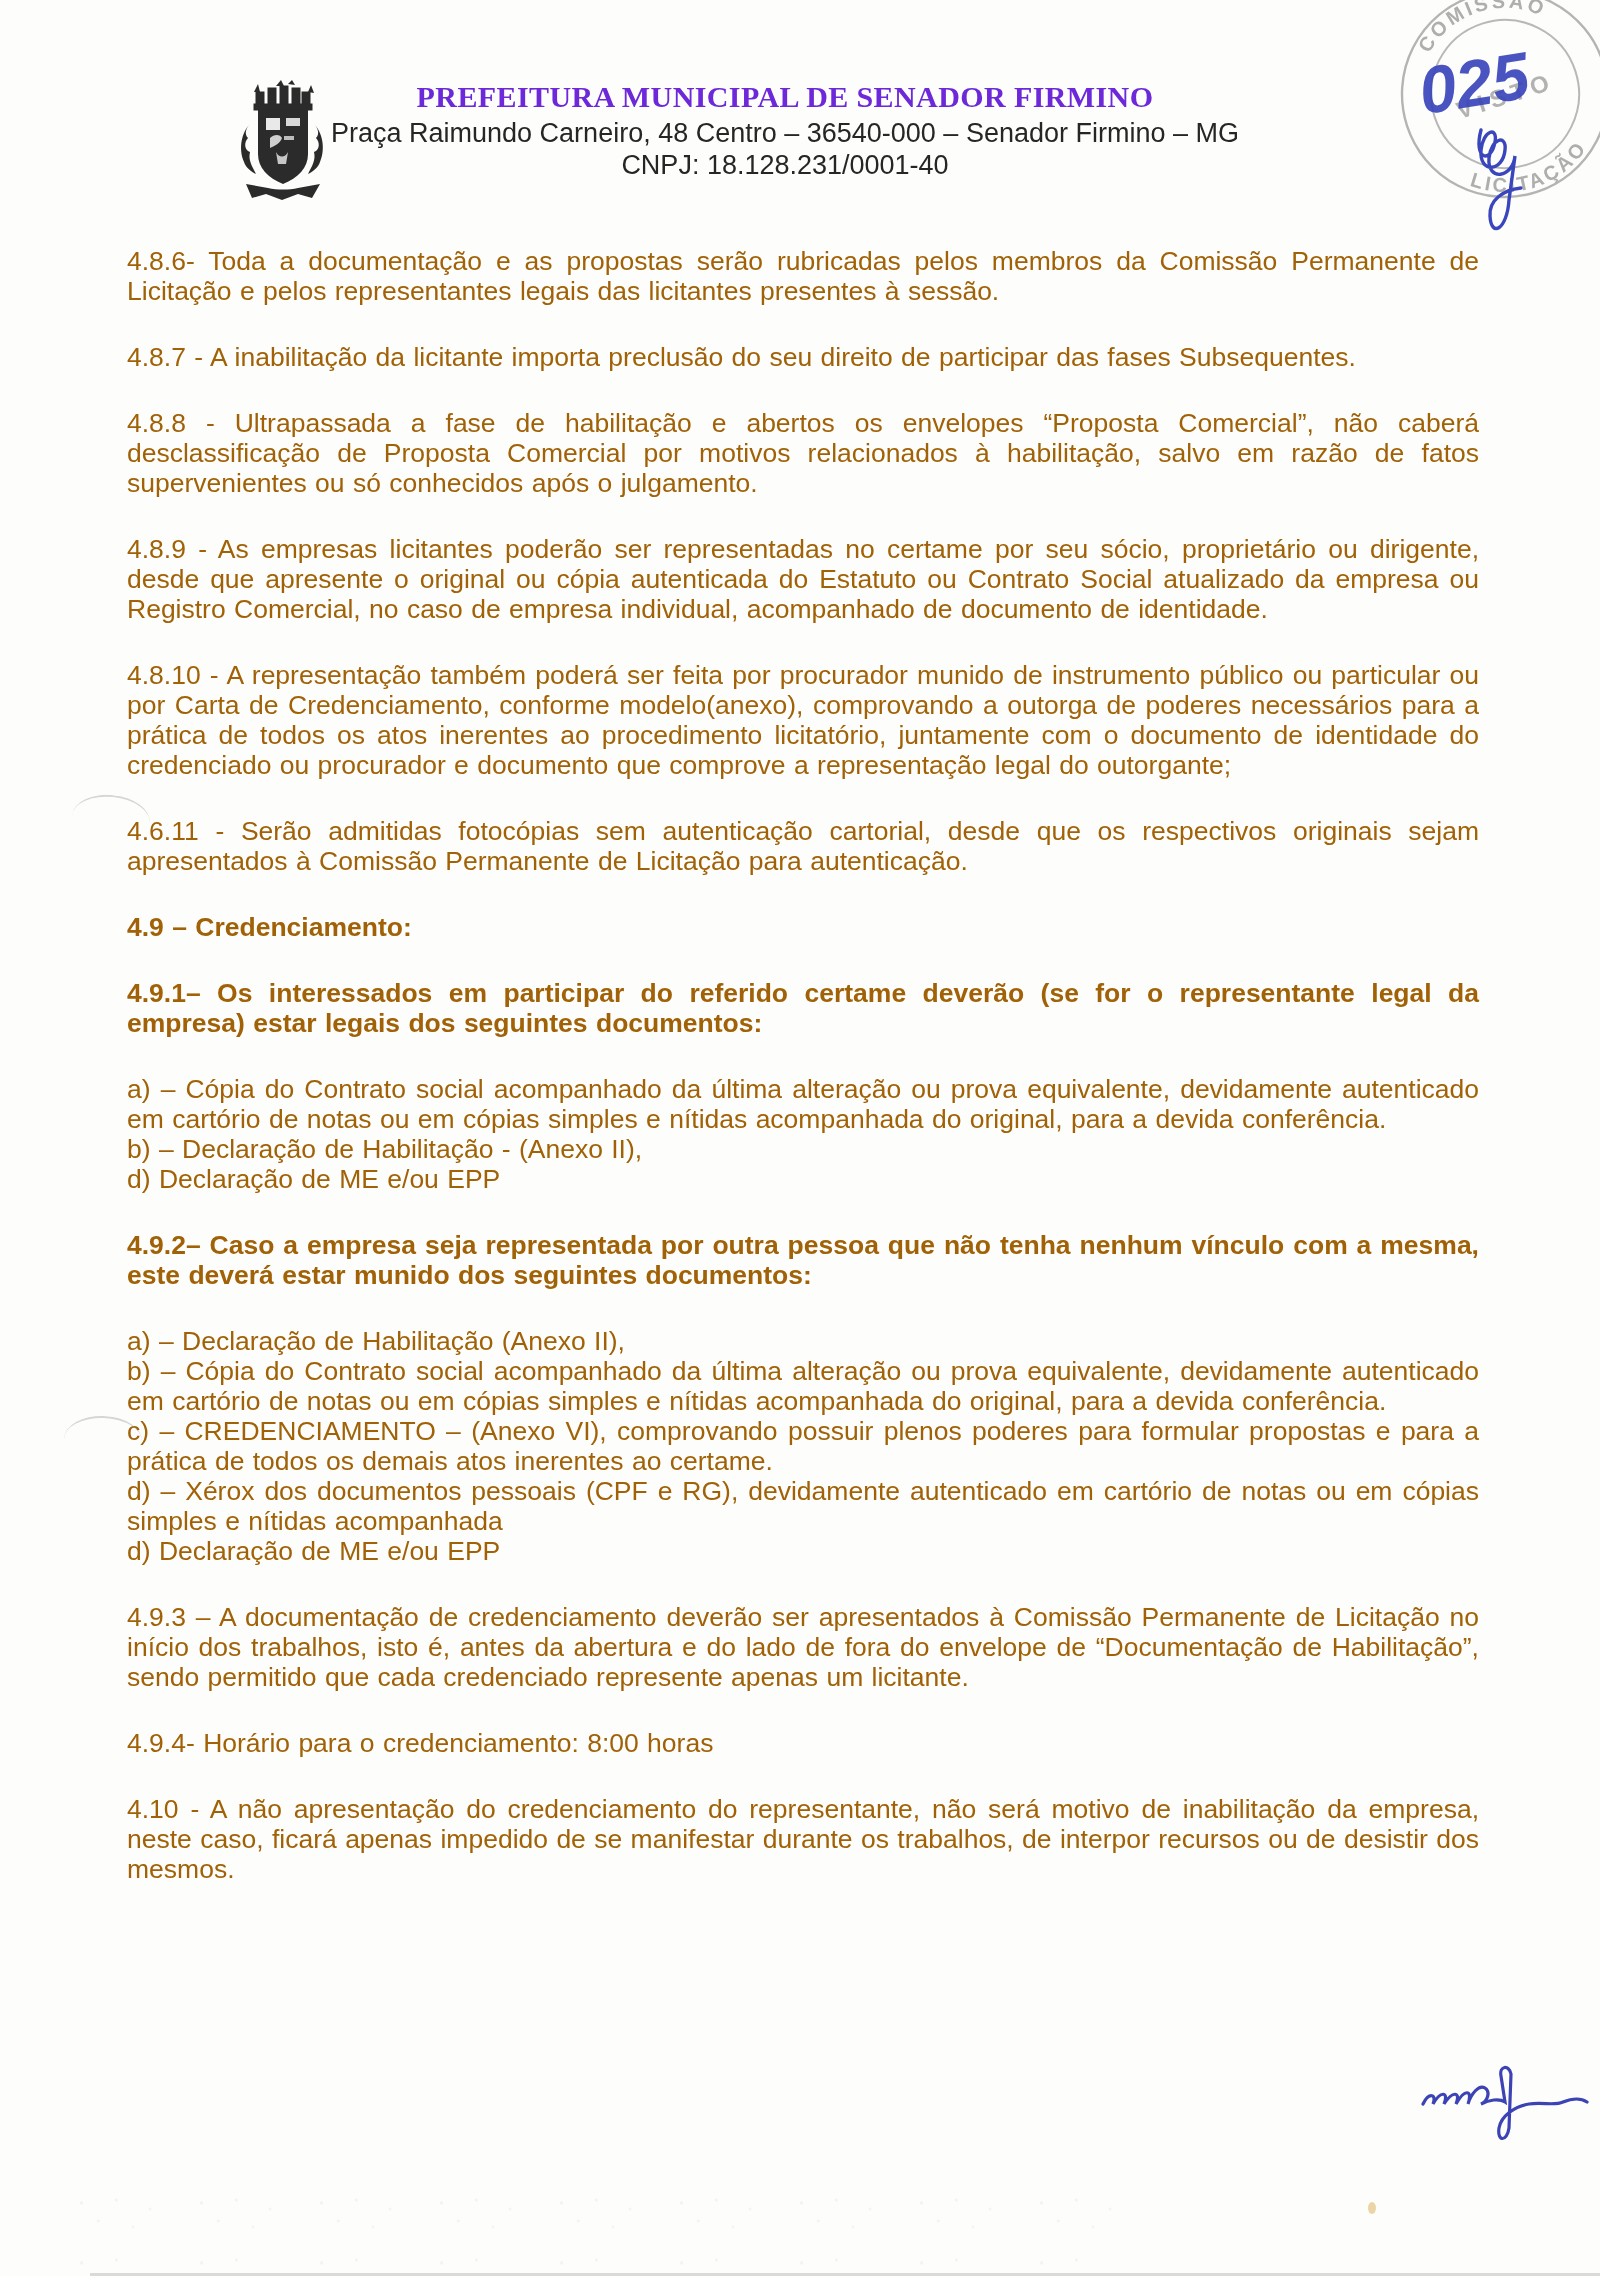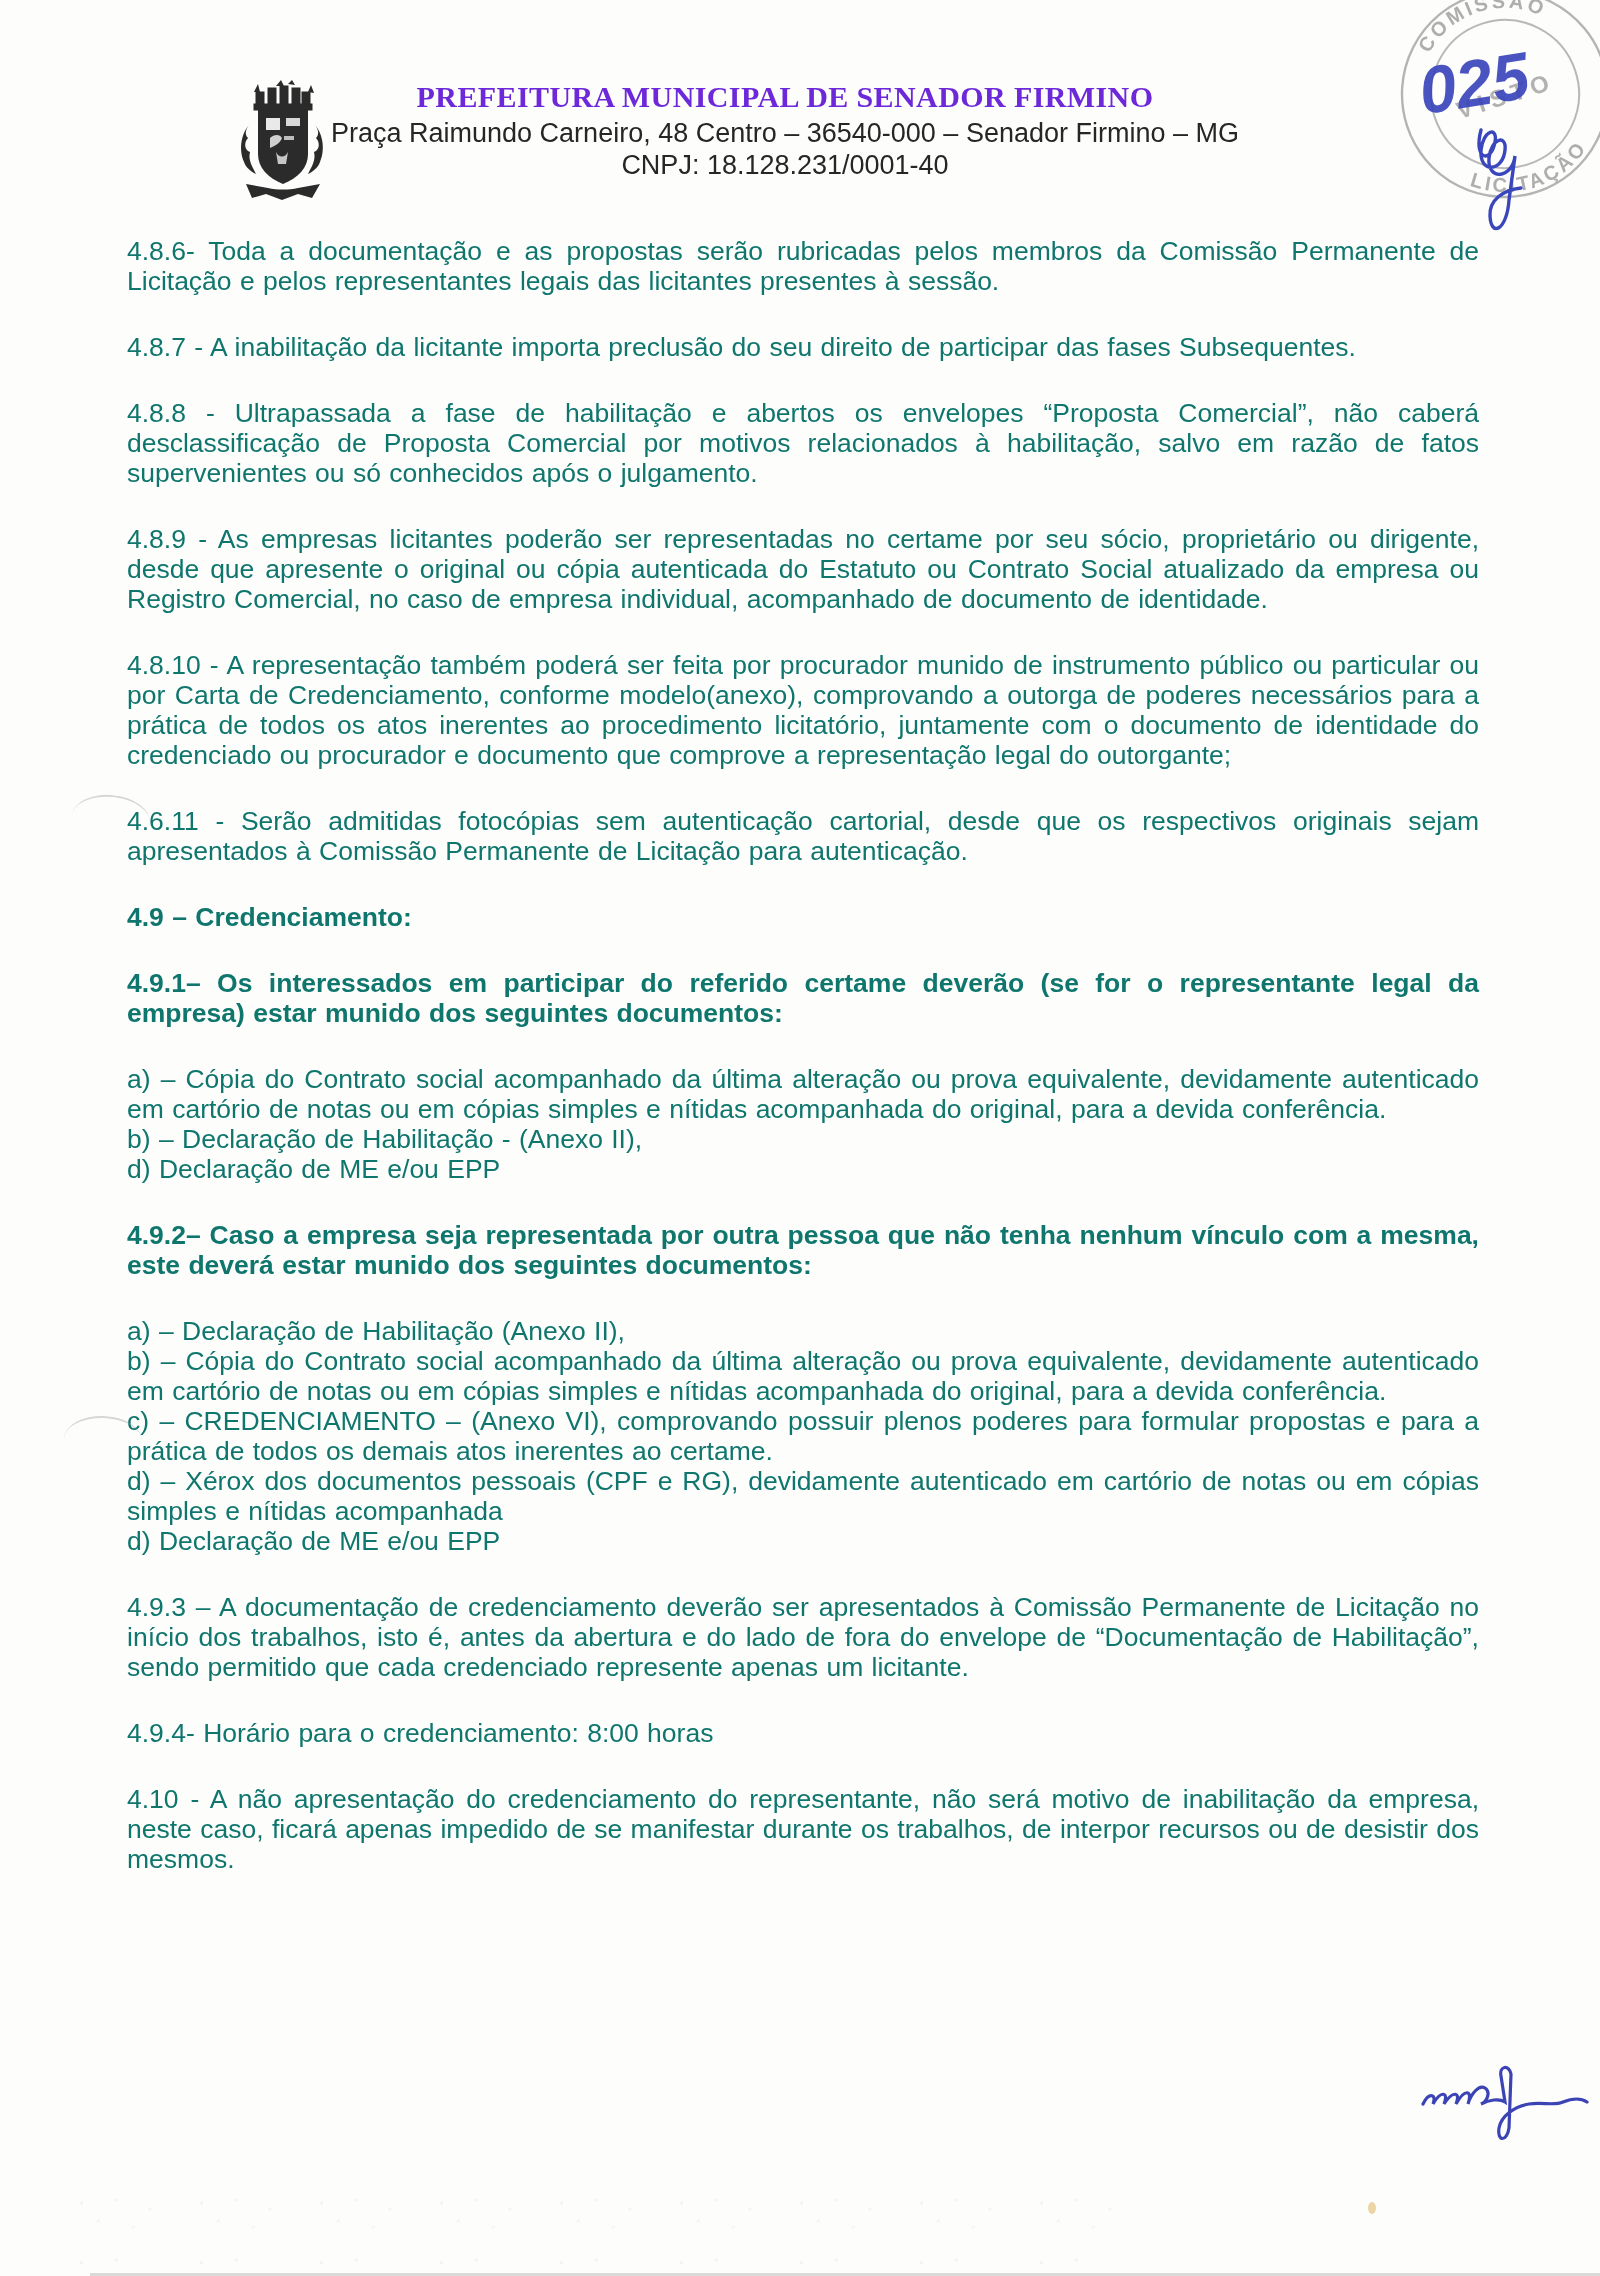--- a/index.html
+++ b/index.html
@@ -24,23 +24,23 @@
   
   .stamp{position:absolute;left:1385px;top:-18px;width:245px;height:290px;}
   .stamp-arc{font-size:20px;letter-spacing:3px;fill:#aeaeae;font-weight:bold;}
   .stamp-center{font-size:24px;letter-spacing:6px;fill:#b2b2b2;font-weight:bold;}
   .stamp-number{
     font-size:66px;font-style:italic;font-weight:bold;
     fill:#3a46bb;opacity:.92;
   }
   
   .doc-body{
-    position:absolute;left:127px;top:236px;width:1352px;
+    position:absolute;left:127px;top:246px;width:1352px;
     font-size:26.5px;line-height:30px;text-align:justify;
-    word-spacing:1px;color:#0f766e;
+    word-spacing:1px;color:#a16207;
   }
   .para{margin:36px 0 0 0;}
   .doc-body .para:first-child{margin-top:0;}
   .para.tight{margin-top:0;}
   .para.bold{font-weight:bold;}
   
   .bottom-signature{position:absolute;left:1415px;top:2062px;width:185px;height:90px;}
   
   .curl-artifact{
     position:absolute;width:78px;height:46px;
@@ -133,21 +133,21 @@
   </svg>
 
   <main class="doc-body">
       <p class="para">4.8.6- Toda a documentação e as propostas serão rubricadas pelos membros da Comissão Permanente de Licitação e pelos representantes legais das licitantes presentes à sessão.</p>
       <p class="para">4.8.7 - A inabilitação da licitante importa preclusão do seu direito de participar das fases Subsequentes.</p>
       <p class="para">4.8.8 - Ultrapassada a fase de habilitação e abertos os envelopes “Proposta Comercial”, não caberá desclassificação de Proposta Comercial por motivos relacionados à habilitação, salvo em razão de fatos supervenientes ou só conhecidos após o julgamento.</p>
       <p class="para">4.8.9 - As empresas licitantes poderão ser representadas no certame por seu sócio, proprietário ou dirigente, desde que apresente o original ou cópia autenticada do Estatuto ou Contrato Social atualizado da empresa ou Registro Comercial, no caso de empresa individual, acompanhado de documento de identidade.</p>
       <p class="para">4.8.10 - A representação também poderá ser feita por procurador munido de instrumento público ou particular ou por Carta de Credenciamento, conforme modelo(anexo), comprovando a outorga de poderes necessários para a prática de todos os atos inerentes ao procedimento licitatório, juntamente com o documento de identidade do credenciado ou procurador e documento que comprove a representação legal do outorgante;</p>
       <p class="para">4.6.11 - Serão admitidas fotocópias sem autenticação cartorial, desde que os respectivos originais sejam apresentados à Comissão Permanente de Licitação para autenticação.</p>
       <p class="para bold">4.9 – Credenciamento:</p>
-      <p class="para bold">4.9.1– Os interessados em participar do referido certame deverão (se for o representante legal da empresa) estar munido dos seguintes documentos:</p>
+      <p class="para bold">4.9.1– Os interessados em participar do referido certame deverão (se for o representante legal da empresa) estar legais dos seguintes documentos:</p>
       <p class="para">a) – Cópia do Contrato social acompanhado da última alteração ou prova equivalente, devidamente autenticado em cartório de notas ou em cópias simples e nítidas acompanhada do original, para a devida conferência.</p>
       <p class="para tight">b) – Declaração de Habilitação - (Anexo II),</p>
       <p class="para tight">d) Declaração de ME e/ou EPP</p>
       <p class="para bold">4.9.2– Caso a empresa seja representada por outra pessoa que não tenha nenhum vínculo com a mesma, este deverá estar munido dos seguintes documentos:</p>
       <p class="para">a) – Declaração de Habilitação (Anexo II),</p>
       <p class="para tight">b) – Cópia do Contrato social acompanhado da última alteração ou prova equivalente, devidamente autenticado em cartório de notas ou em cópias simples e nítidas acompanhada do original, para a devida conferência.</p>
       <p class="para tight">c) – CREDENCIAMENTO – (Anexo VI), comprovando possuir plenos poderes para formular propostas e para a prática de todos os demais atos inerentes ao certame.</p>
       <p class="para tight">d) – Xérox dos documentos pessoais (CPF e RG), devidamente autenticado em cartório de notas ou em cópias simples e nítidas acompanhada</p>
       <p class="para tight">d) Declaração de ME e/ou EPP</p>
       <p class="para">4.9.3 – A documentação de credenciamento deverão ser apresentados à Comissão Permanente de Licitação no início dos trabalhos, isto é, antes da abertura e do lado de fora do envelope de “Documentação de Habilitação”, sendo permitido que cada credenciado represente apenas um licitante.</p>

